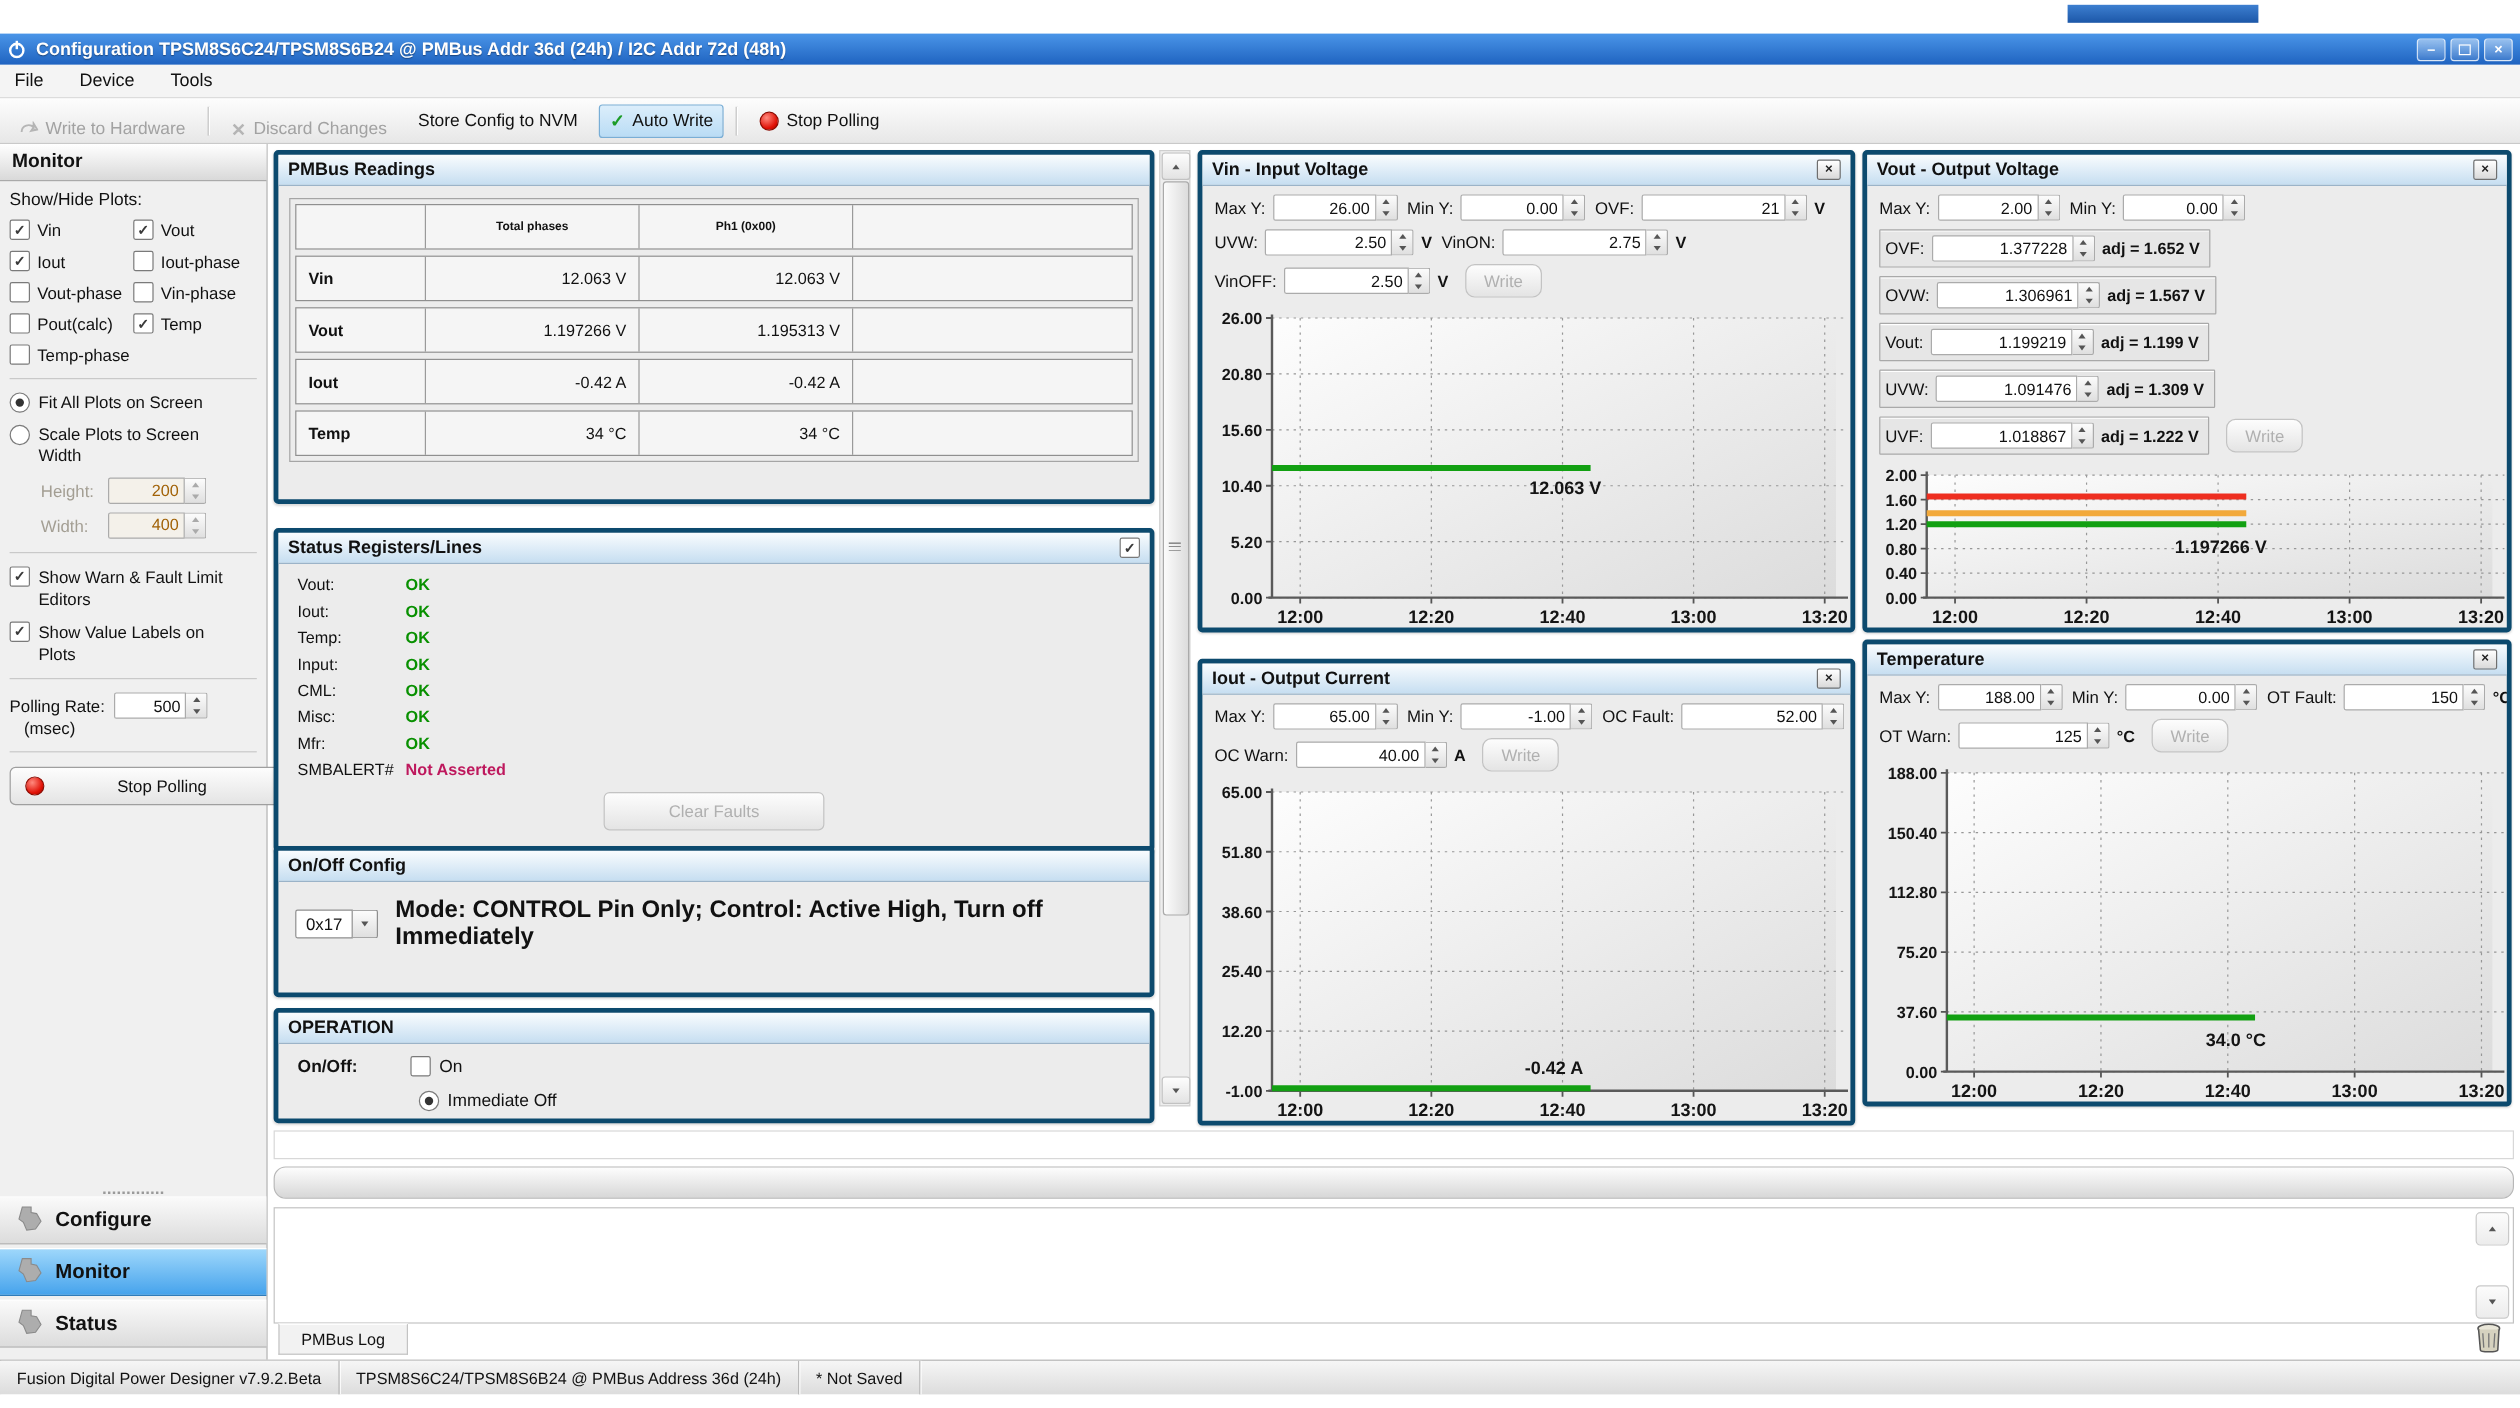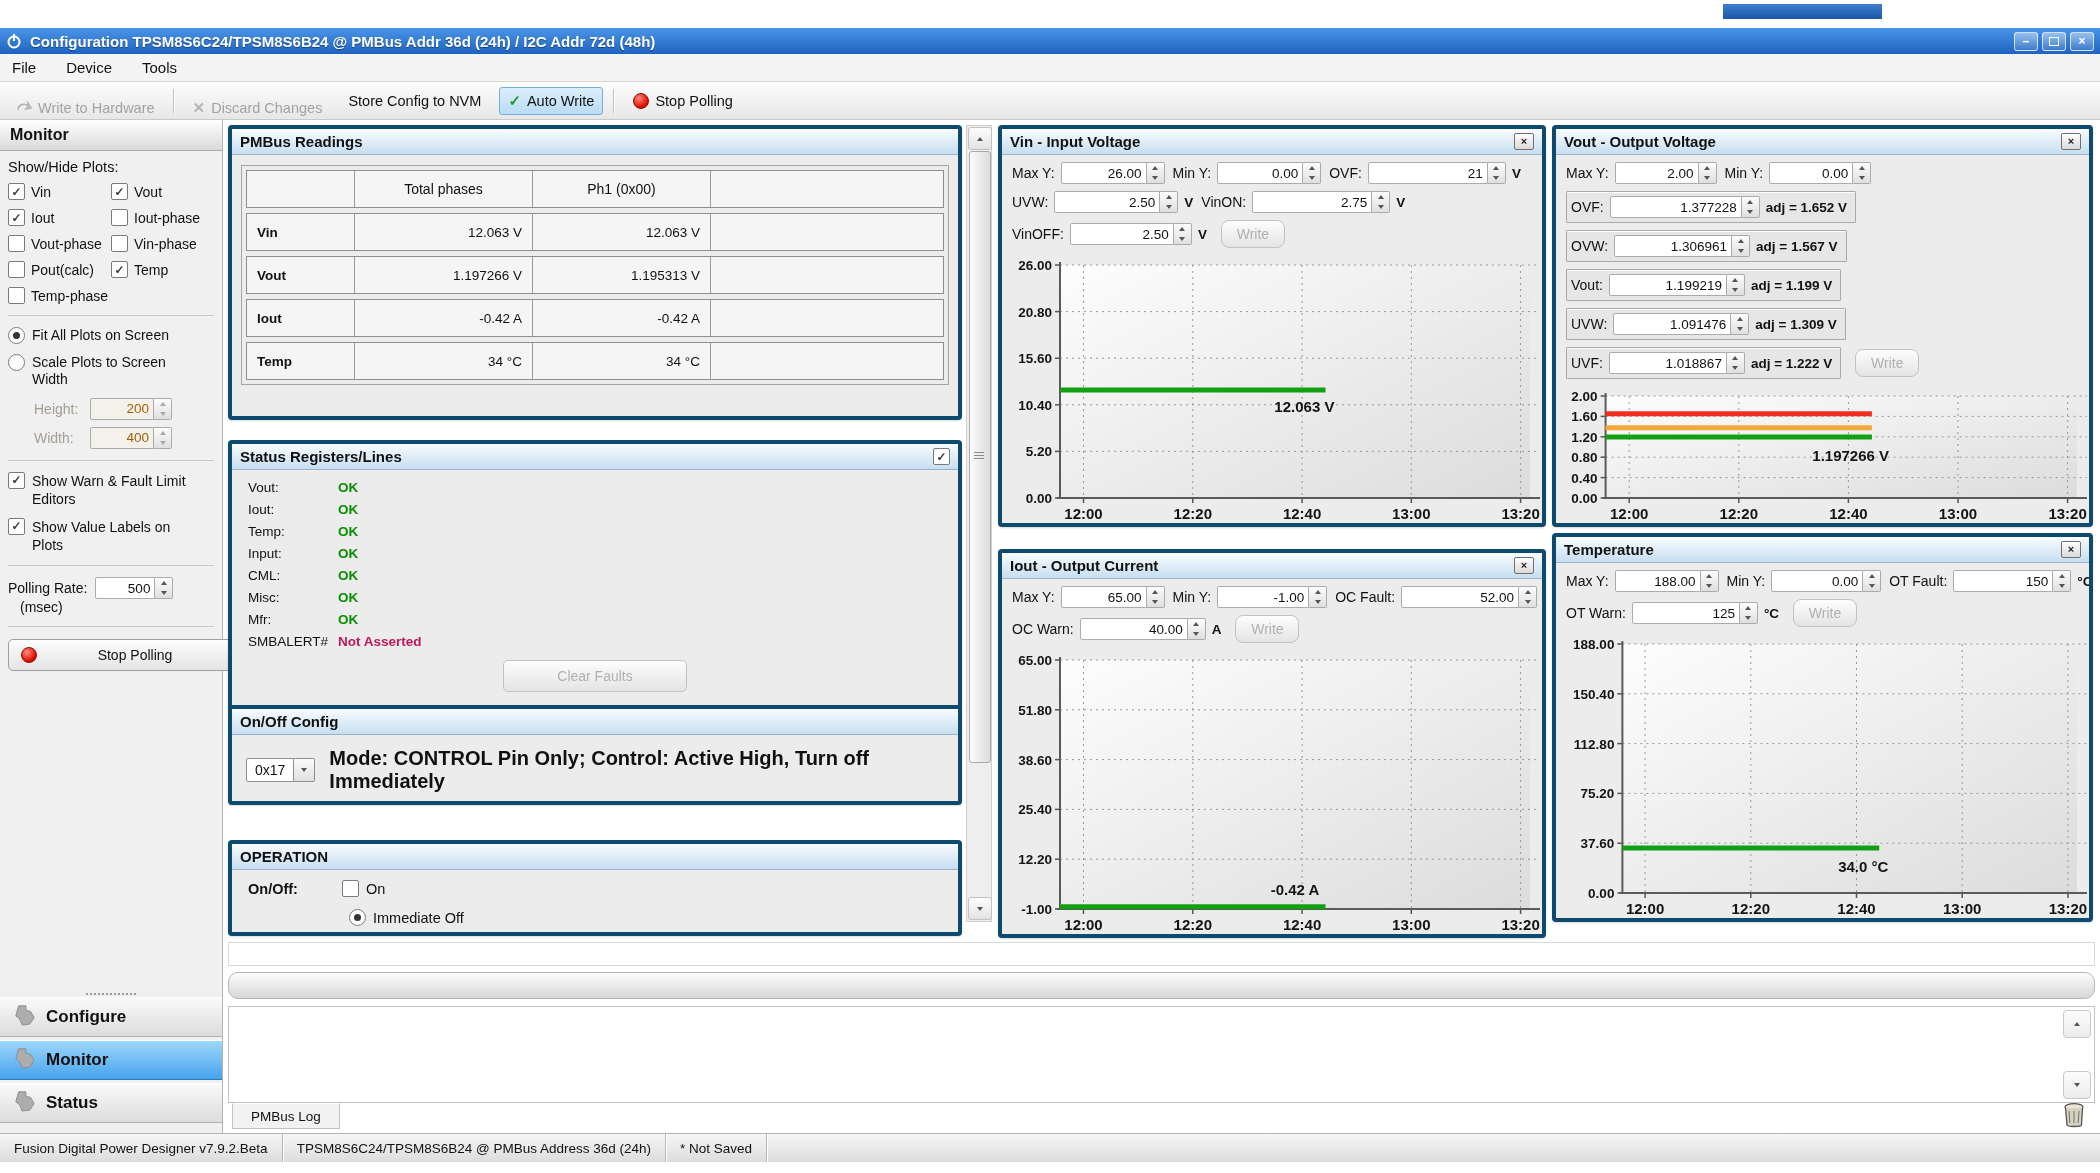--- a/index.html
+++ b/index.html
@@ -73,21 +73,21 @@
   .navstack{position:absolute;left:0;bottom:7px;width:100%;}
   .navbtn{height:40px;border-top:1px solid #fff;border-bottom:1px solid #b0b0b0;background:linear-gradient(#fafafa,#dcdcdc);
     display:flex;align-items:center;gap:10px;padding:0 14px;font-size:17px;font-weight:bold;box-sizing:border-box;margin-bottom:3px;}
   .navbtn.active{background:linear-gradient(#9ed7fb,#46a3ec);border-bottom:1px solid #2f7cba;}
   
   .rtable{margin:10px 9px;border:1px solid #a5a5a5;padding:4px;}
   .rrow{display:grid;grid-template-columns:108px 178px 178px 1fr;border:1px solid #8f8f8f;background:#f5f5f5;margin-bottom:5px;}
   .rrow:last-child{margin-bottom:0;}
   .rcell{border-right:1px solid #9a9a9a;padding:9px 10px;font-size:13.5px;box-sizing:border-box;min-height:36px;display:flex;align-items:center;}
   .rcell:last-child{border-right:none;}
-  .rcell.head{font-weight:normal;font-size:14px;justify-content:center;}
+  .rcell.head{font-weight:bold;font-size:10px;justify-content:center;}
   .rcell.lab{font-weight:bold;}
   .rcell.val{justify-content:flex-end;}
   #status-rows{padding:10px 16px;font-size:13.5px;}
   .srow{display:grid;grid-template-columns:90px 1fr;margin-bottom:7px;}
   .srow .sval{font-weight:bold;color:#089000;}
   #clear-faults{position:absolute;left:50%;transform:translateX(-50%);bottom:14px;width:182px;height:30px;}
   .combo{display:inline-flex;height:24px;}
   .combo .cval{border:1px solid #8f8f8f;border-radius:2px 0 0 2px;background:#fff;padding:0 8px;display:flex;align-items:center;font-size:14px;}
   .combo .cbtn{width:20px;border:1px solid #8f8f8f;border-left:none;border-radius:0 2px 2px 0;
     background:linear-gradient(#fcfcfc,#dfdfdf);display:flex;align-items:center;justify-content:center;}
@@ -396,21 +396,21 @@
           <span class="sval" style="color: rgb(8, 144, 0);">OK</span>
         </div>
         <div class="srow">
           <span>SMBALERT#</span>
           <span class="sval" style="color: #be185d;">Not Asserted</span>
         </div>
       </div>
     <div class="btn disabled" id="clear-faults">Clear Faults</div>
   </div>
 
-  <div class="panel" style="left:228px;top:705px;width:734px;height:100px;">
+  <div class="panel" style="left:228px;top:705px;width:734px;height:126px;">
     <div class="phead">
       <span>On/Off Config</span>
     </div>
     <div style="display:flex;align-items:center;gap:14px;padding:12px 14px;">
       <span class="combo">
         <span class="cval">0x17</span>
         <span class="cbtn">
             <span class="tri-dn"></span>
           </span>
       </span>
@@ -639,21 +639,21 @@
                       <span class="tri-dn"></span>
                     </span>
                   </span>
                 </span>
               </span>
             </div>
             <div class="ed-row">
               <span class="ed-field boxed">
                 <span class="ed-lab">OVF:</span>
                 <span class="spin">
-                  <input value="1.377228" style="width: 132px;">
+                  <input value="1.377228" style="width: 118px;">
                   <span class="btns">
                     <span class="sb">
                       <span class="tri-up"></span>
                     </span>
                     <span class="sb">
                       <span class="tri-dn"></span>
                     </span>
                   </span>
                 </span>
                 <span class="adj-text">adj = 1.652 V</span>

